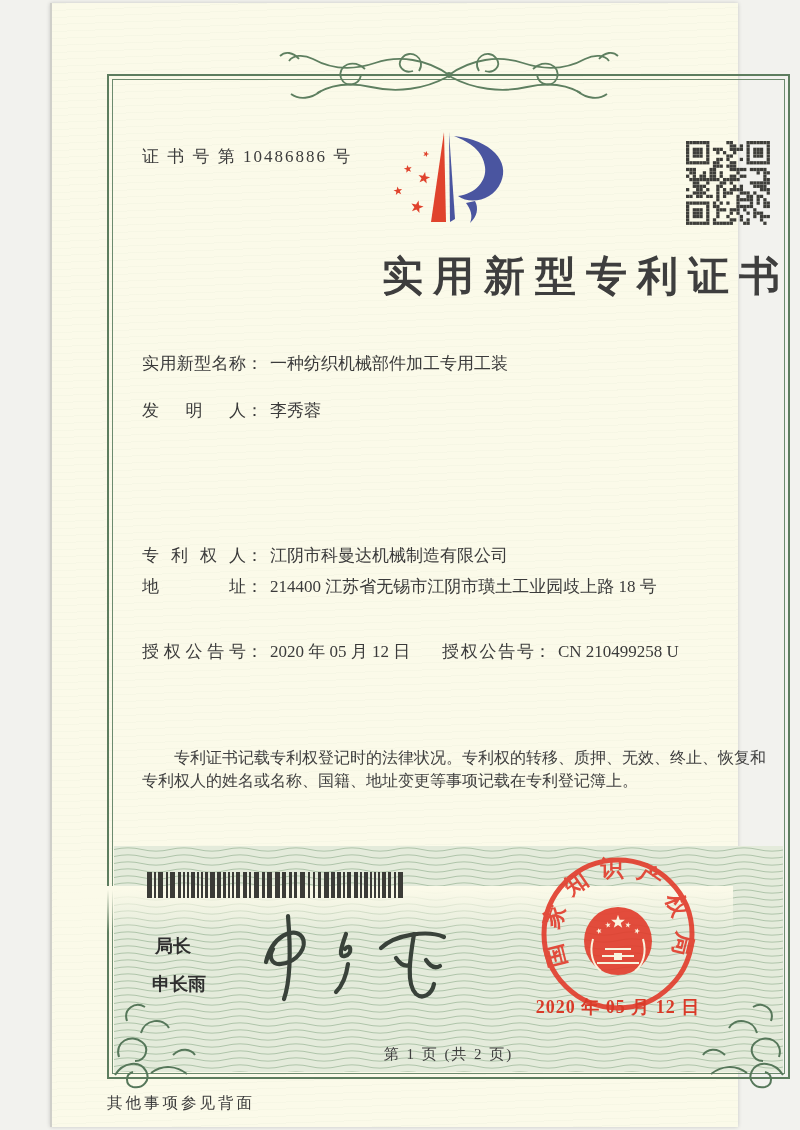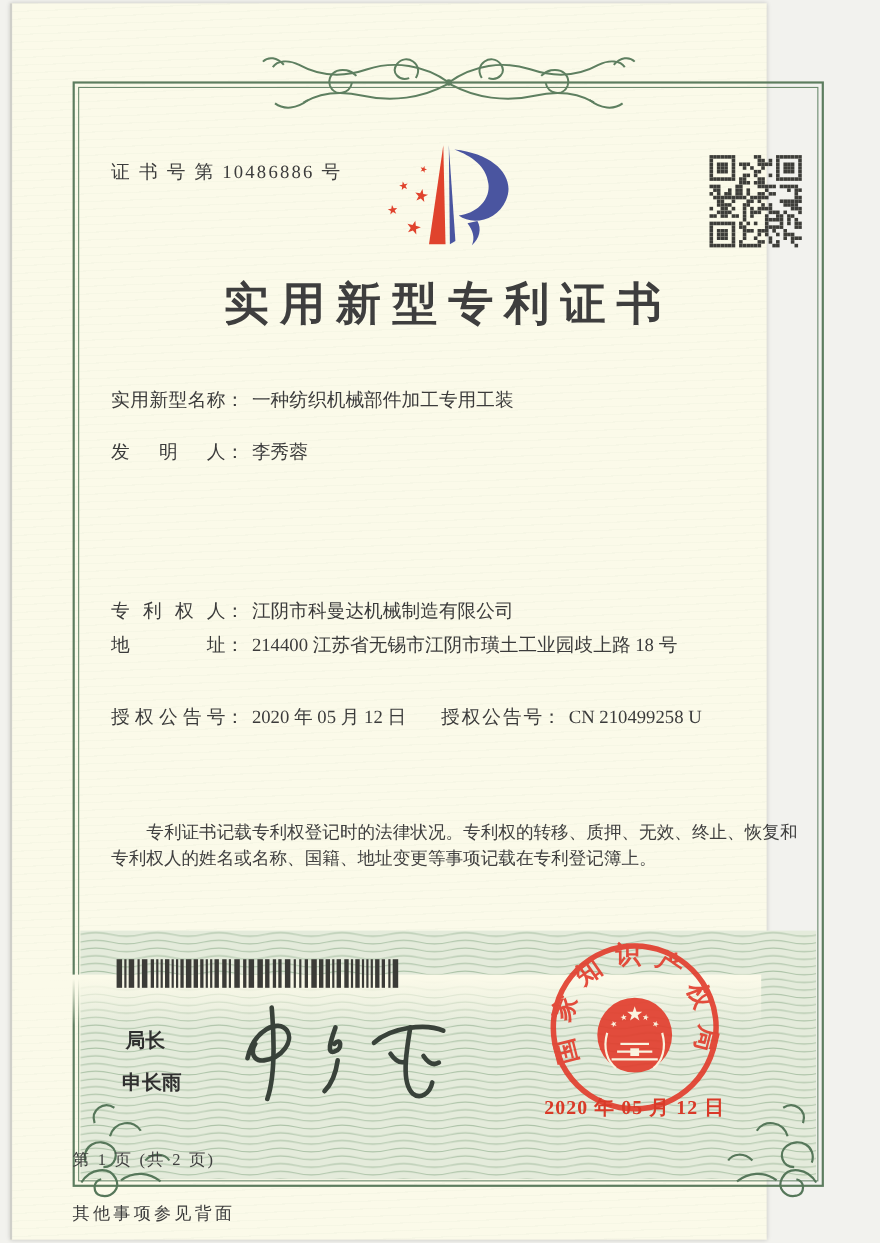--- a/index.html
+++ b/index.html
@@ -1,45 +1,45 @@
 <!DOCTYPE html>
 <html><head>
 <meta charset="utf-8">
 <style>
   html,body{margin:0;padding:0;width:800px;height:1130px;overflow:hidden;background:#f2f2ee;}
-  #stage{position:relative;width:703px;height:1130px;font-family:"Liberation Serif","DejaVu Serif",serif;color:#3a3a3a;}
+  #stage{position:relative;width:703px;height:1130px;font-family:"Liberation Serif","DejaVu Serif",serif;color:#3a3a3a;margin-left:41px;}
   .paper{position:absolute;left:9px;top:3px;right:6px;bottom:3px;background:#fbfae9;
          border-left:2px solid #cfcfc9;box-shadow:0 0 4px rgba(0,0,0,.18);
          background-image:repeating-linear-gradient(178deg, rgba(140,170,140,0.045) 0 1px, transparent 1px 7px);}
   .frame{position:absolute;left:55px;top:71px;width:683px;height:1005px;border:2px solid #5d7d5f;box-sizing:border-box;}
   .frame::before{content:'';position:absolute;inset:3px;border:1px solid #6c8a6e;pointer-events:none;}
   .guilloche{position:absolute;left:5px;right:5px;bottom:5px;height:226px;background:#e4ebdb;overflow:hidden;}
   .guilloche svg{display:block;width:100%;height:100%;}
   .guilloche-fade{position:absolute;left:5px;right:5px;bottom:195px;height:46px;
          background:linear-gradient(#fbfae9 8%, rgba(251,250,233,0));}
   .certno{position:absolute;left:90px;top:142px;font-size:17px;letter-spacing:2px;color:#3c3c3c;}
   .logo{position:absolute;left:318px;top:120px;}
   .qr{position:absolute;left:634px;top:138px;}
-  .title{position:absolute;left:55px;top:246px;width:683px;text-align:center;
+  .title{position:absolute;left:55px;top:246px;width:683px;text-align:right;
          font-size:41px;font-weight:600;letter-spacing:10px;color:#3e3e3e;}
   .field{position:absolute;left:90px;font-size:17px;white-space:nowrap;color:#3b3b3b;}
   .flabel{display:inline-block;width:104px;text-align:justify;text-align-last:justify;vertical-align:bottom;font-family:Liberation Serif, serif;}
   .colon{margin-right:7px;}
   .grant2{position:absolute;left:300px;top:0;}
   .grant2 .flabel{width:92px;}
   .para{position:absolute;left:90px;width:624px;font-size:16px;line-height:23.4px;
         text-align:justify;text-indent:2em;margin:0;color:#404040;}
   .barcode{position:absolute;left:95px;top:869px;}
   .director-title{position:absolute;left:103px;top:931px;font-family:"Liberation Sans","DejaVu Sans",sans-serif;font-weight:bold;font-size:18px;color:#2f2f2f;}
   .director-name{position:absolute;left:100px;top:969px;font-family:"Liberation Sans","DejaVu Sans",sans-serif;font-weight:bold;font-size:18px;color:#2f2f2f;}
   .signature{position:absolute;left:196px;top:903px;}
   .seal{position:absolute;left:481px;top:846px;opacity:.9;}
   .seal-date{position:absolute;left:446px;top:992px;width:240px;text-align:center;
              font-size:18px;letter-spacing:1px;color:#d93a28;font-weight:600;}
-  .page-indicator{position:absolute;left:55px;top:1042px;width:683px;font-size:15px;color:#3f3f3f;letter-spacing:2px;}
+  .page-indicator{position:absolute;left:55px;top:1042px;width:683px;text-align:center;font-size:15px;color:#3f3f3f;letter-spacing:2px;}
   .back-note{position:absolute;left:55px;top:1090px;width:683px;text-align:left;font-size:15.5px;color:#3c3c3c;letter-spacing:3px;}
   .ornament{position:absolute;pointer-events:none;}
   svg{overflow:visible;}
 </style>
 </head>
 <body>
 
 <div id="stage">
   <div class="paper">
 

